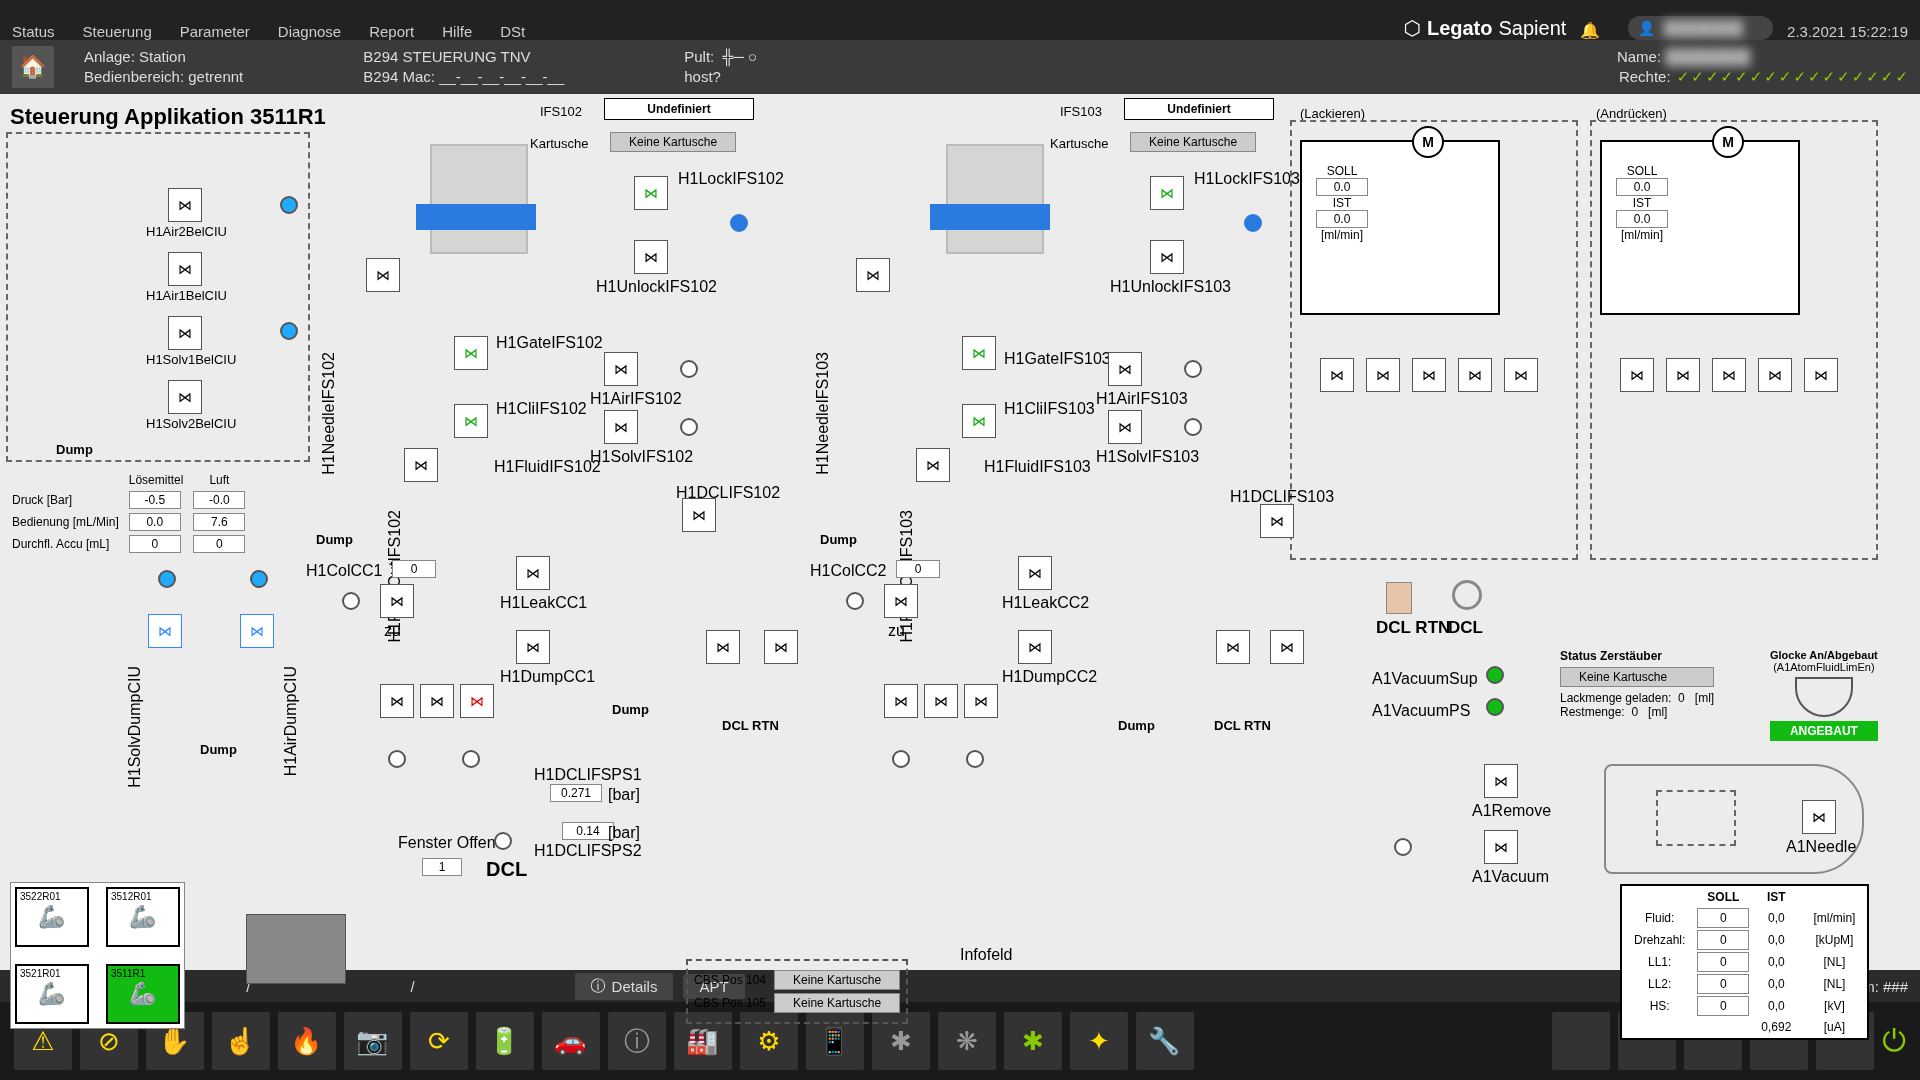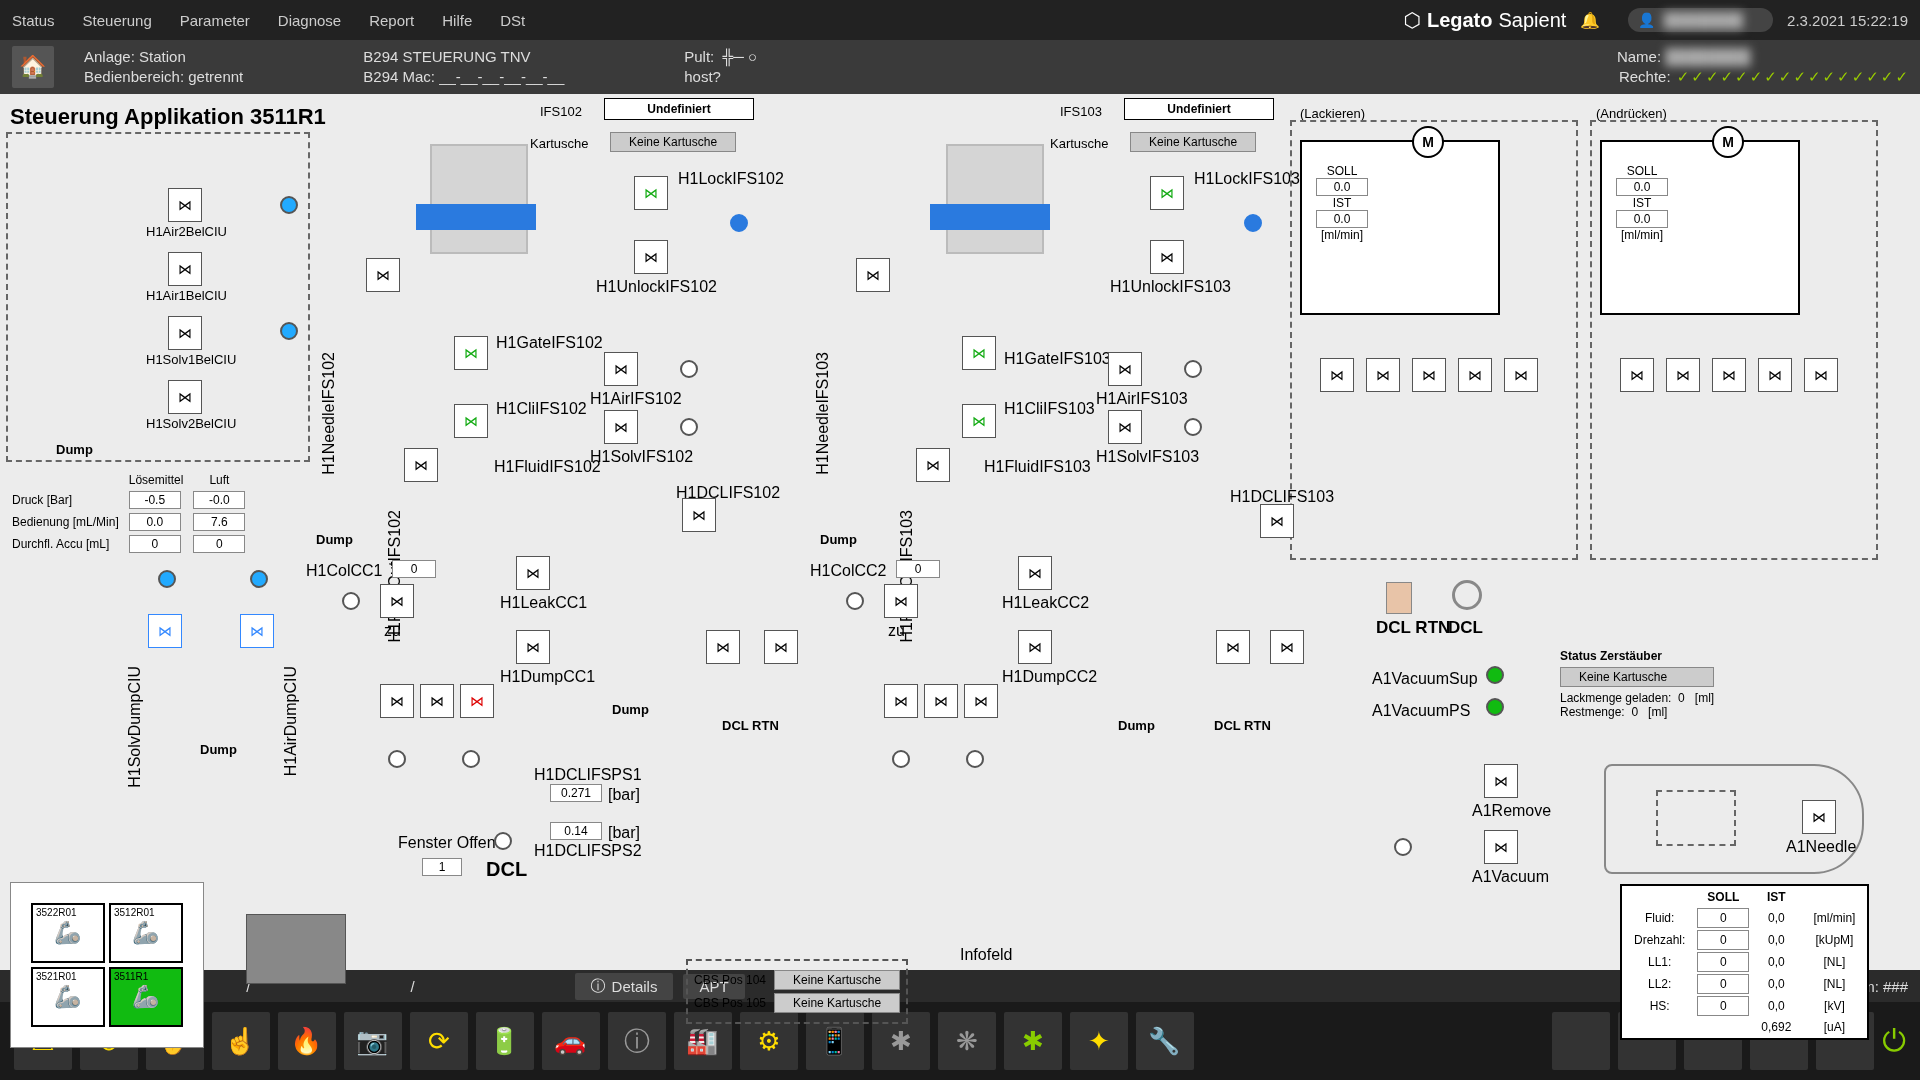--- a/index.html
+++ b/index.html
@@ -1,17 +1,17 @@
 <!DOCTYPE html>
 <html><head>
 <meta charset="utf-8">
 <style>
 *{margin:0;padding:0;box-sizing:border-box;font-family:Arial,sans-serif}
 body{background:#e8e8e8;width:1920px;height:1080px;overflow:hidden;font-size:14px}
-.topbar{background:#222;height:40px;display:flex;align-items:center;color:#ccc;padding:0 12px}
+.topbar{background:#222;height:40px;display:flex;align-items:flex-end;color:#ccc;padding:0 12px}
 .topmenu{display:flex;gap:28px}
 .topmenu span{cursor:pointer;font-size:15px}
 .logo{margin-left:auto;color:#fff;font-size:20px;font-weight:300;display:flex;align-items:center;gap:6px}
 .logo b{font-weight:700}
 .userpill{background:#444;border-radius:16px;padding:4px 30px 4px 10px;margin:0 14px;color:#888;display:flex;align-items:center;gap:8px}
 .userpill::before{content:"👤";font-size:14px}
 .datetime{color:#ccc;font-size:15px}
 .bell{margin:0 14px;color:#888;font-size:16px}
 .infobar{background:#3a3a3a;height:54px;display:flex;align-items:center;color:#ddd;padding:0 12px;font-size:15px}
 .homebtn{background:#555;width:42px;height:42px;display:flex;align-items:center;justify-content:center;color:#fff;font-size:22px;border-radius:2px;cursor:pointer}
@@ -44,21 +44,21 @@
 .tbl{position:absolute;font-size:12px}
 .tbl td{padding:1px 4px}
 .greenpill{background:#1b1;color:#fff;font-weight:700;padding:3px 14px;font-size:12px}
 .graypill{background:#ccc;border:1px solid #888;padding:2px 18px;font-size:12px}
 .dcubox{position:absolute;border:2px solid #000;background:#fff;width:200px;height:175px}
 .dcumotor{position:absolute;width:32px;height:32px;border:2px solid #000;border-radius:50%;left:110px;top:-16px;background:#fff;display:flex;align-items:center;justify-content:center;font-weight:700}
 .dcupink{position:absolute;background:#e8c4a8;border:1px solid #888;left:78px;top:28px;width:110px;height:130px;border-radius:0 0 8px 8px}
 .dcupink .teeth{position:absolute;bottom:-10px;left:0;right:0;height:22px;display:flex}
 .dcupink .teeth span{flex:1;background:#e8c4a8;border:1px solid #888;border-top:none;border-radius:0 0 6px 6px}
 .infobanner{position:absolute;left:960px;top:868px;width:450px;height:40px;background:#ffe96b;border:1px solid #b90;display:flex;align-items:center;justify-content:center;font-size:13px;font-weight:700}
-.robothumbs{position:absolute;left:10px;top:788px;border:1px solid #888;background:#fff;padding:20px;display:grid;grid-template-columns:1fr 1fr;gap:4px}
+.robothumbs{position:absolute;left:10px;top:788px;border:1px solid #888;background:#fff;padding:4px;display:grid;grid-template-columns:1fr 1fr;gap:17px}
 .robothumbs .rt{width:74px;height:60px;border:2px solid #000;background:#fff;display:flex;align-items:center;justify-content:center;font-size:22px;position:relative}
 .robothumbs .rt.active{background:#1b1}
 .robothumbs .rt .cap{position:absolute;top:2px;left:3px;font-size:10px}
 .fieldtbl{position:absolute;left:1620px;top:790px;border:2px solid #000;background:#fff;font-size:12px}
 .fieldtbl th,.fieldtbl td{padding:2px 10px;text-align:center;border:none}
 .fieldtbl td.v{border:1px solid #888}
 .cbsbox{position:absolute;left:686px;top:865px;border:2px dashed #555;padding:6px;font-size:12px}
 .cbsbox .row{display:flex;align-items:center;gap:8px;margin:3px 0}
 .boxoutline{position:absolute;border:2px dashed #666}
 .smalldash{border:2px dashed #666;position:absolute;background:transparent}
@@ -309,31 +309,37 @@
   <span class="label sm" style="left:1472px;top:774px">A1Vacuum</span>
   <div class="indicator" style="left:1394px;top:744px"></div>
 
   <div class="statusbox">
     <div style="font-weight:700">Status Zerstäuber</div>
     <div class="graypill" style="margin:4px 0">Keine Kartusche</div>
     <div><span>Lackmenge geladen:</span>&nbsp;&nbsp;<span>0</span>&nbsp;&nbsp;&nbsp;<span>[ml]</span></div>
     <div><span>Restmenge:</span>&nbsp;&nbsp;<span>0</span>&nbsp;&nbsp;&nbsp;<span>[ml]</span></div>
   </div>
 
+  <div class="glockebox">
+    <div style="font-weight:700">Glocke An/Abgebaut</div>
+    <div>(A1AtomFluidLimEn)</div>
+    <div class="belldraw"></div>
+    <div class="greenpill">ANGEBAUT</div>
+  </div>
 
   <div style="position:absolute;left:1604px;top:670px;width:260px;height:110px;border:2px solid #888;border-radius:8px 50px 50px 8px"></div>
   <div class="smalldash" style="left:1656px;top:696px;width:80px;height:56px"></div>
   <div class="valve" style="left:1802px;top:706px">⋈</div>
   <span class="label sm" style="left:1786px;top:744px">A1Needle</span>
 
   <span class="label sm" style="left:534px;top:672px">H1DCLIFSPS1</span>
   <span class="valbox" style="position:absolute;left:550px;top:690px">0.271</span>
   <span class="label sm" style="left:608px;top:692px">[bar]</span>
   <span class="label sm" style="left:534px;top:748px">H1DCLIFSPS2</span>
-  <span class="valbox" style="position:absolute;left:550px;top:728px">0.14</span>
+  <span class="valbox" style="position:absolute;left:562px;top:728px">0.14</span>
   <span class="label sm" style="left:608px;top:730px">[bar]</span>
 
   <span class="label sm" style="left:398px;top:740px">Fenster Offen</span>
   <div class="indicator" style="left:494px;top:738px"></div>
   <span class="valbox" style="position:absolute;left:422px;top:764px;width:40px">1</span>
   <span class="label" style="left:486px;top:764px;font-size:20px;font-weight:700">DCL</span>
 
   <div class="cbsbox">
     <div class="row">
         <span>CBS Pos 104</span>

